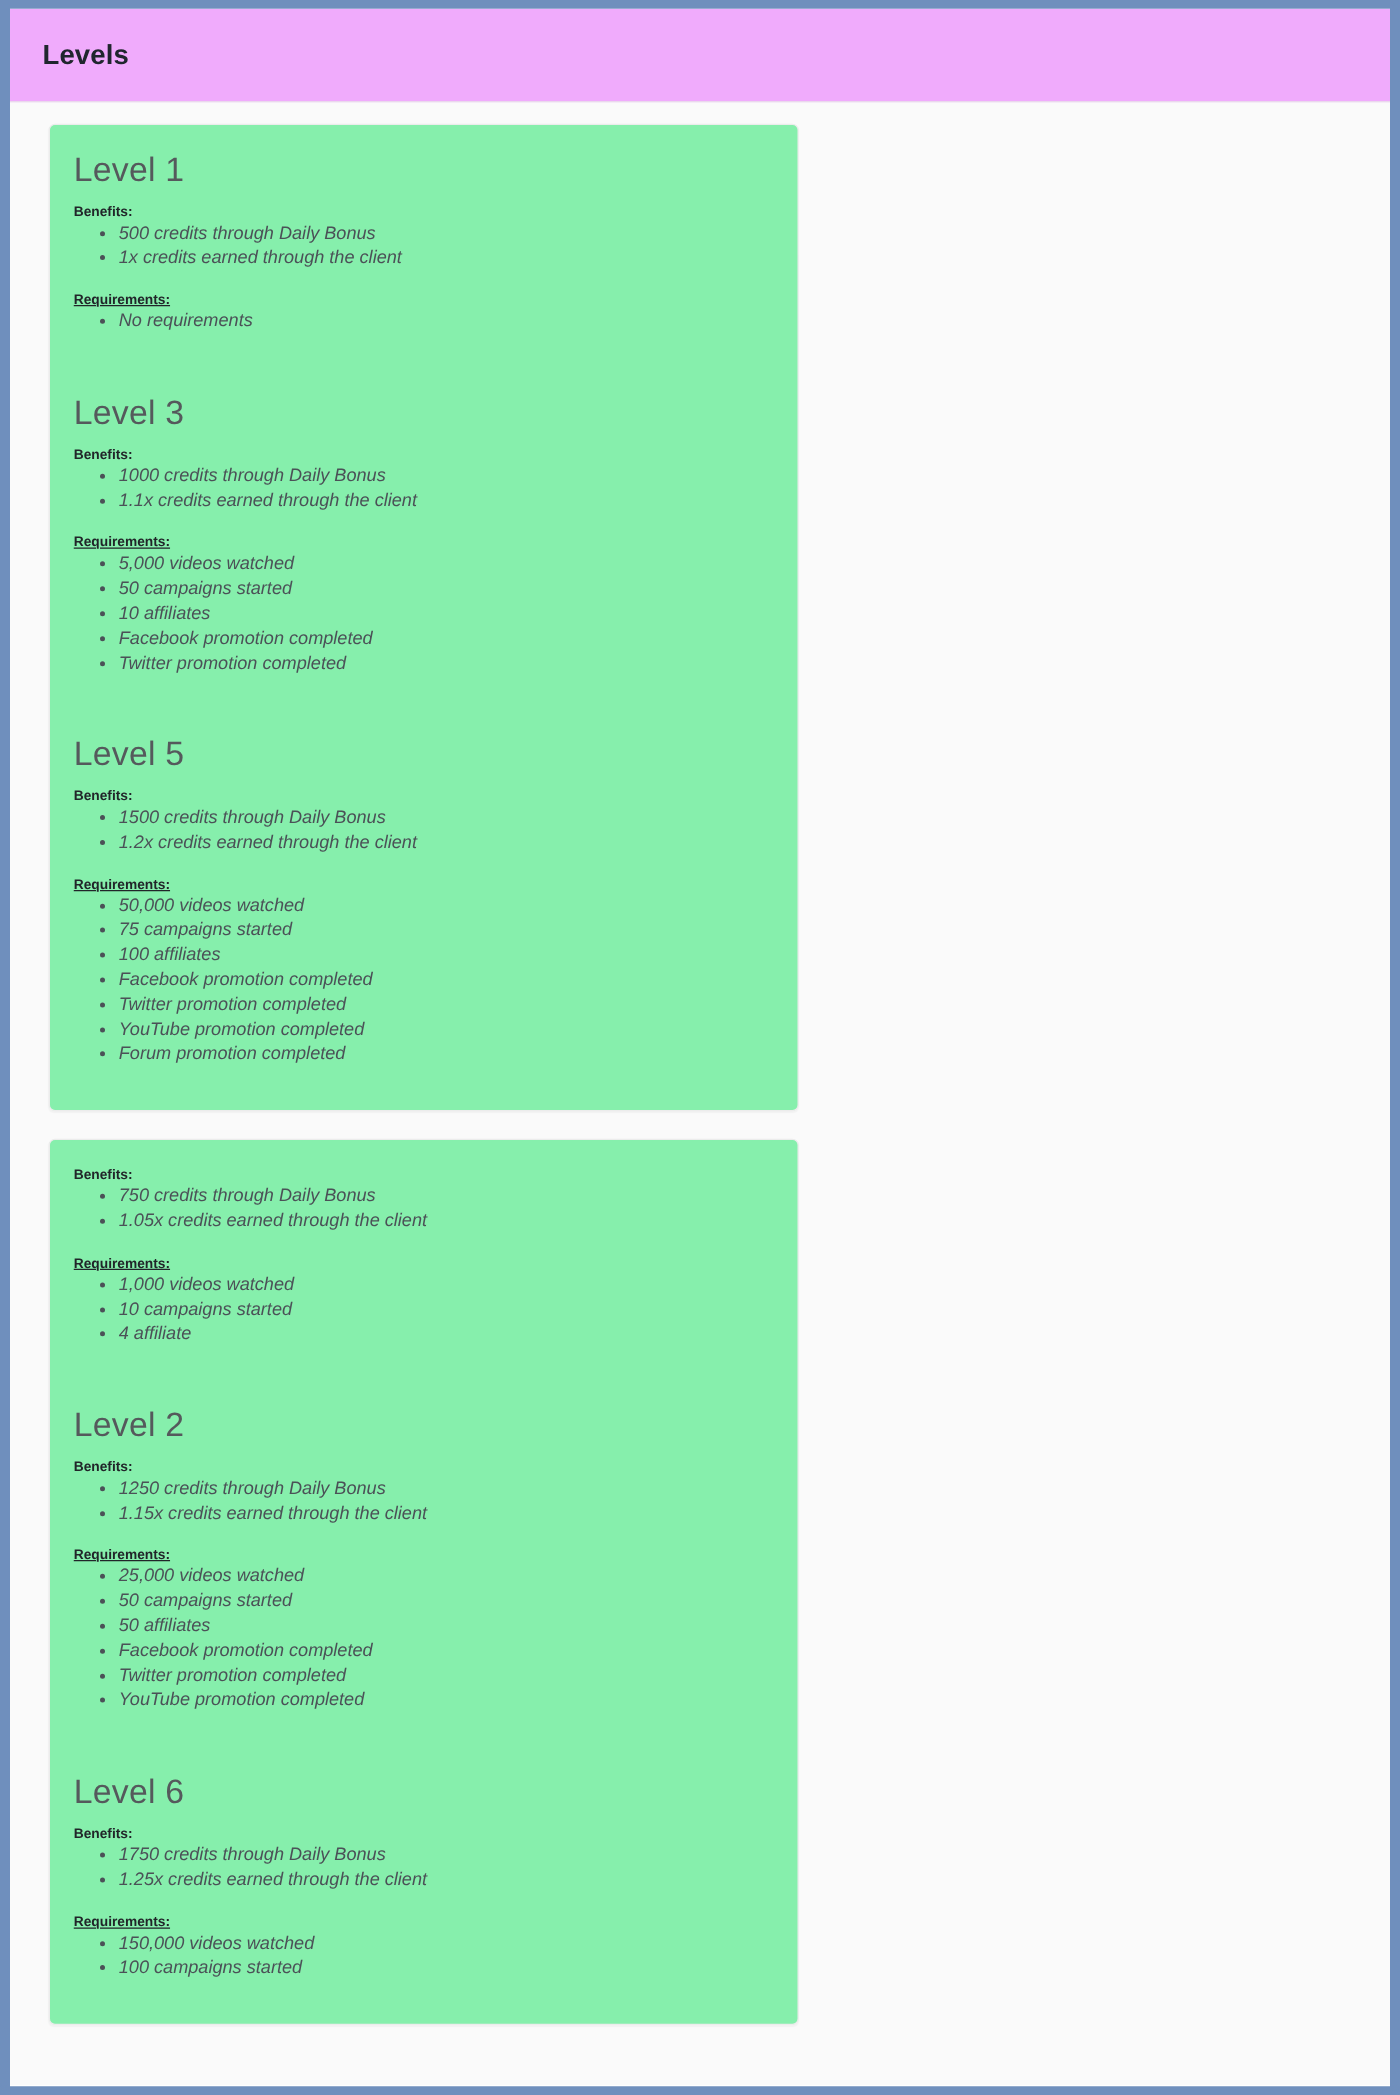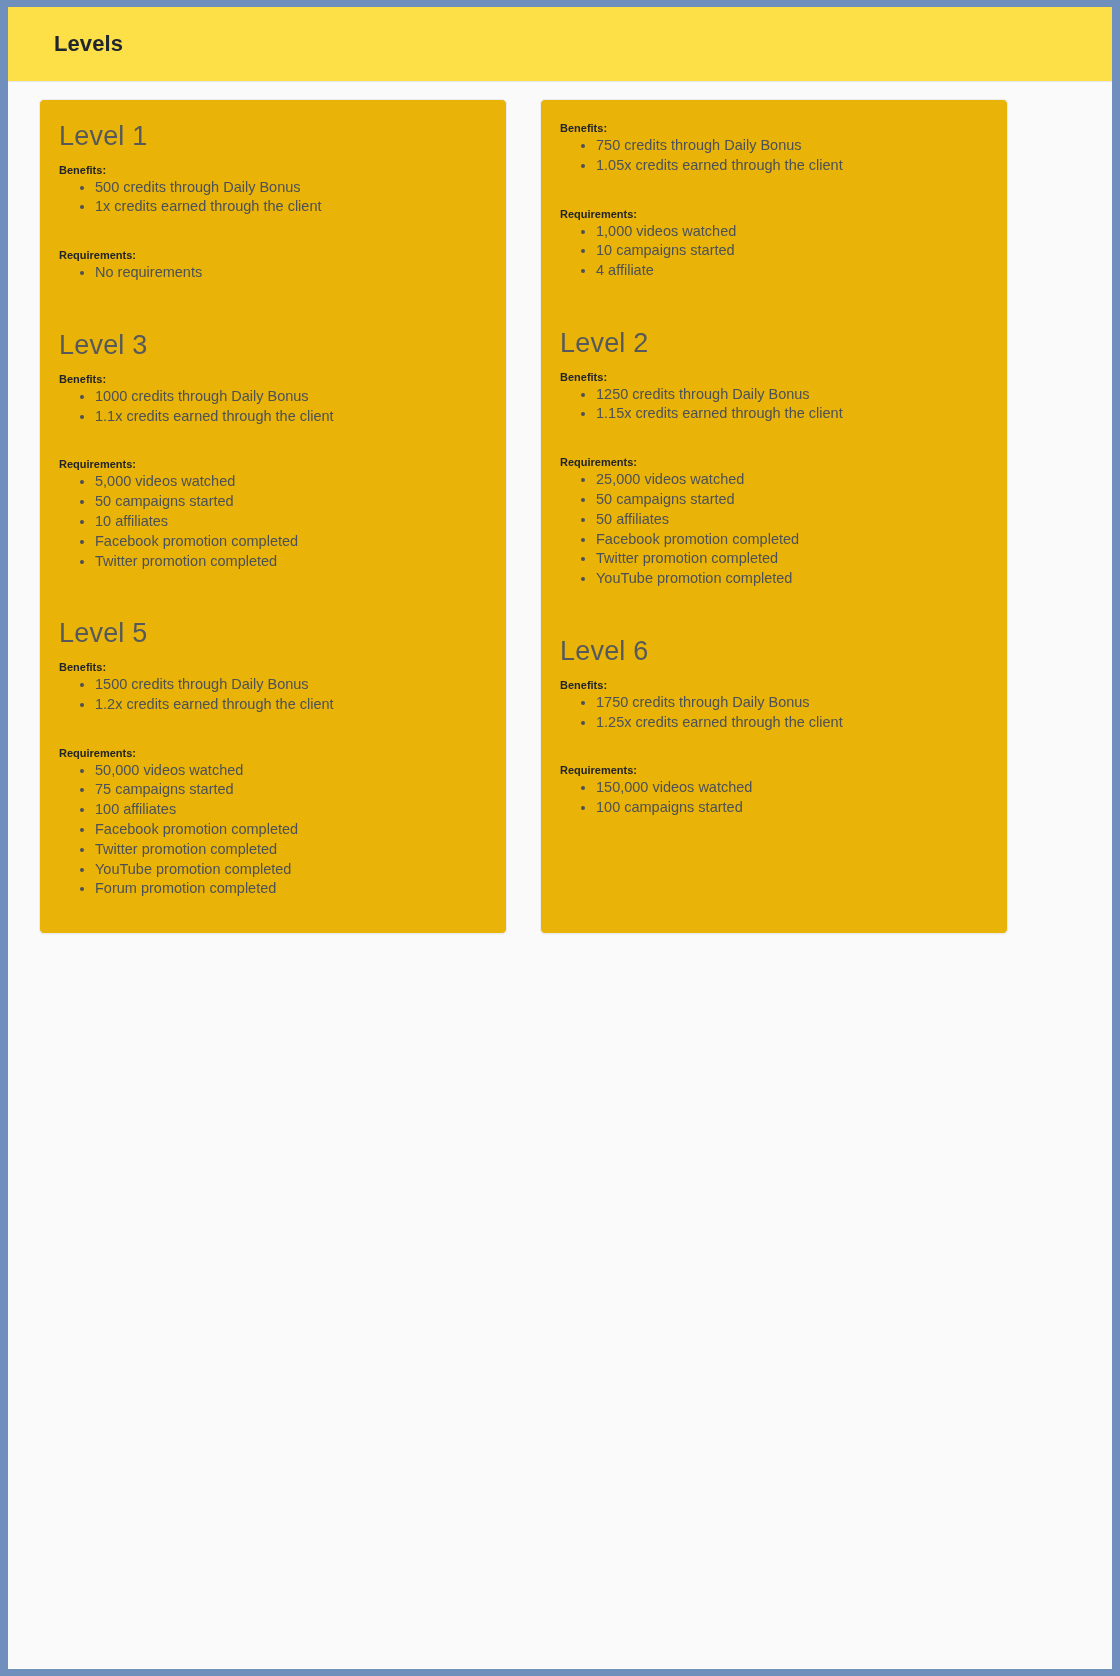--- a/index.html
+++ b/index.html
@@ -22,25 +22,25 @@
     top: 7px;
     width: 1104px;
     height: 1662px;
     background: #ffffff;
     overflow: hidden;
   }
 
   
   .page-header {
     height: 75px;
-    background: #fde047;
+    background: #f0abfc;
     border-bottom: 1px solid #e7e7e7;
     display: flex;
     align-items: center;
-    padding-left: 46px;
+    padding-left: 26px;
   }
   .page-title {
     font-size: 22px;
     font-weight: bold;
     color: #20262e;
     letter-spacing: 0.1px;
   }
 
   
   .content-area {
@@ -50,22 +50,22 @@
   }
 
   .card-grid {
     display: flex;
     flex-wrap: wrap;
     padding: 0 31px;
     column-gap: 33px;
   }
 
   .level-card {
-    width: 468px;
-    background: #eab308;
+    width: 600px;
+    background: #86efac;
     border: 1px solid #ececec;
     border-radius: 5px;
     box-shadow: 0 1px 1px rgba(0,0,0,0.035);
     padding: 22px 26px 28px 19px;
     margin-bottom: 22px;
   }
   
   .level-card.stacked { padding-bottom: 34px; }
 
   .level-block { padding-left: 0; }
@@ -79,26 +79,27 @@
     line-height: 1.1;
     letter-spacing: 0.2px;
   }
 
   .section-label {
     font-size: 11px;
     font-weight: bold;
     color: #212529;
     margin: 0 0 2px 0;
   }
-  .section-label.requirements { margin-top: 32px; }
+  .section-label.requirements { margin-top: 17px; text-decoration: underline; }
 
   ul.item-list {
     margin: 0;
     padding-left: 36px;
     list-style-type: disc;
+    font-style: italic;
   }
   ul.item-list li {
     font-size: 14.5px;
     color: #4b5157;
     line-height: 19.8px;
     margin: 0;
     padding: 0;
   }
   ul.item-list li::marker { color: #4b5157; }
 </style>

